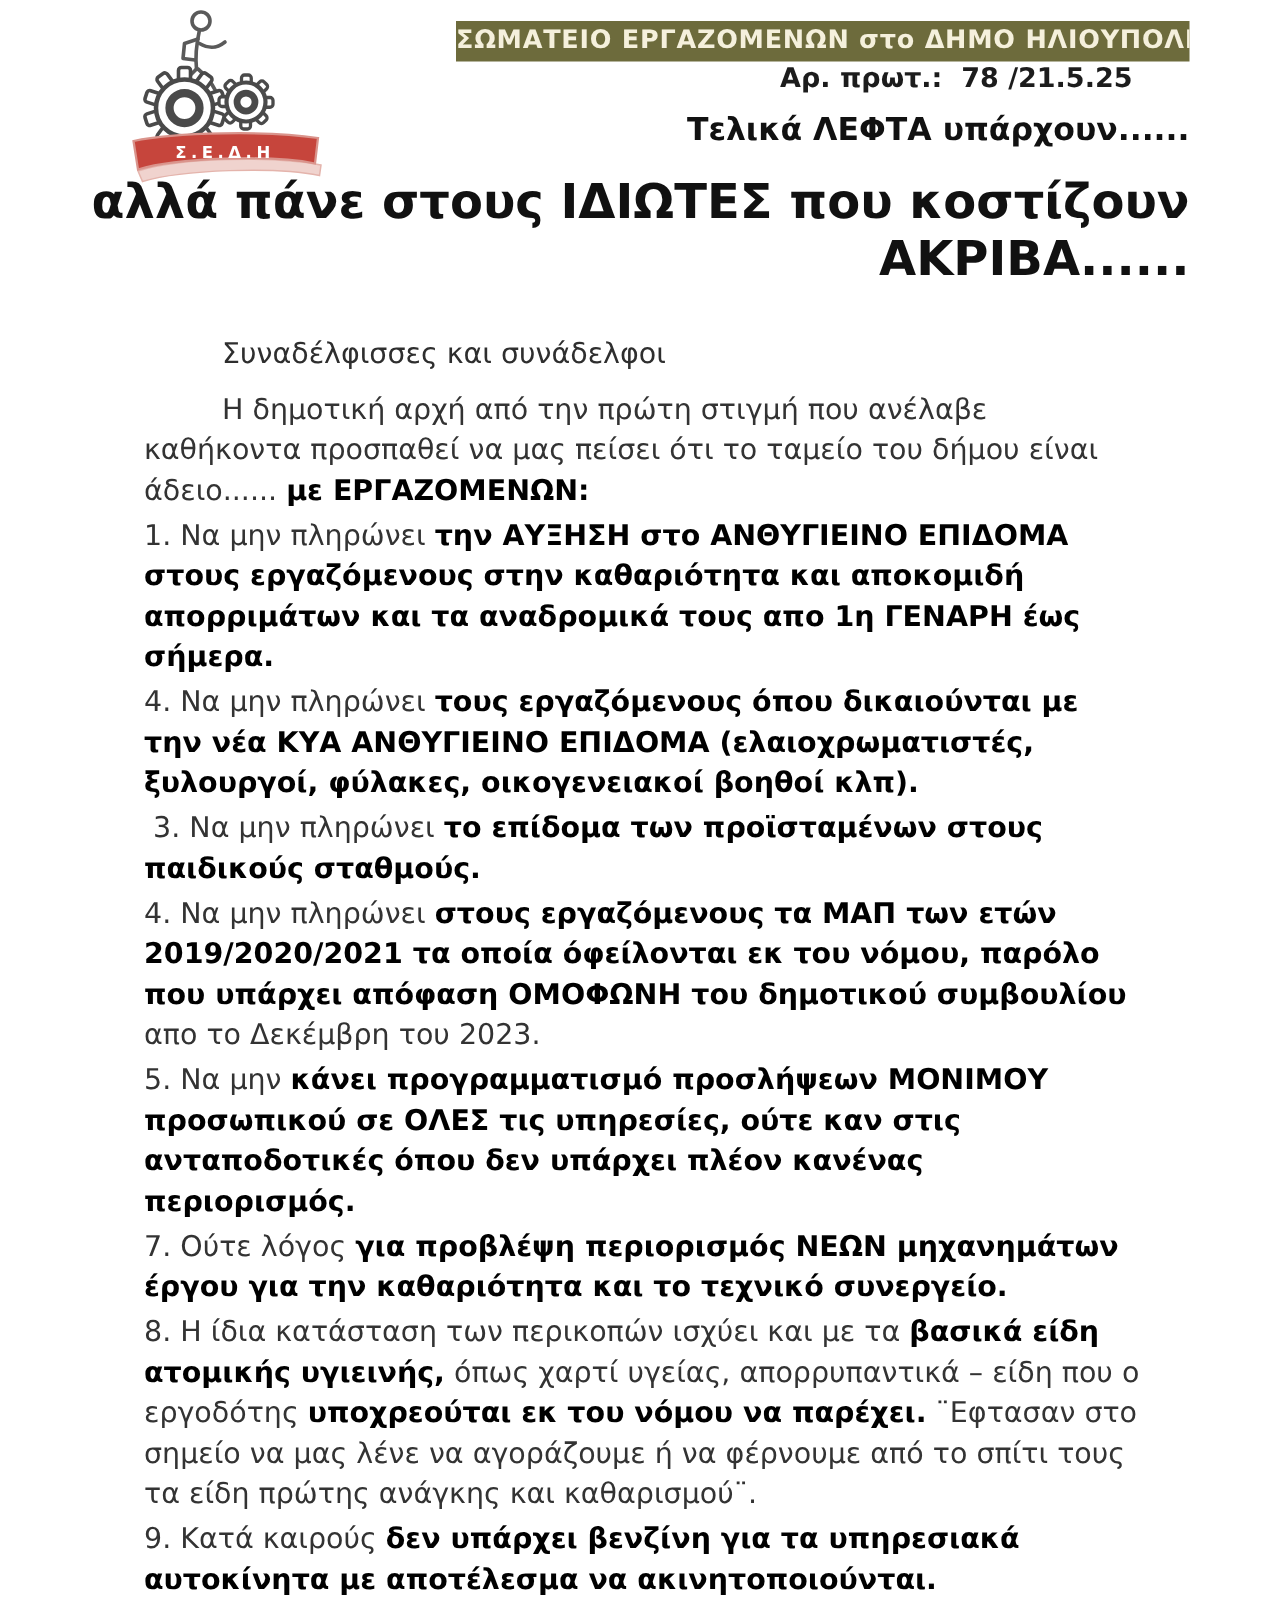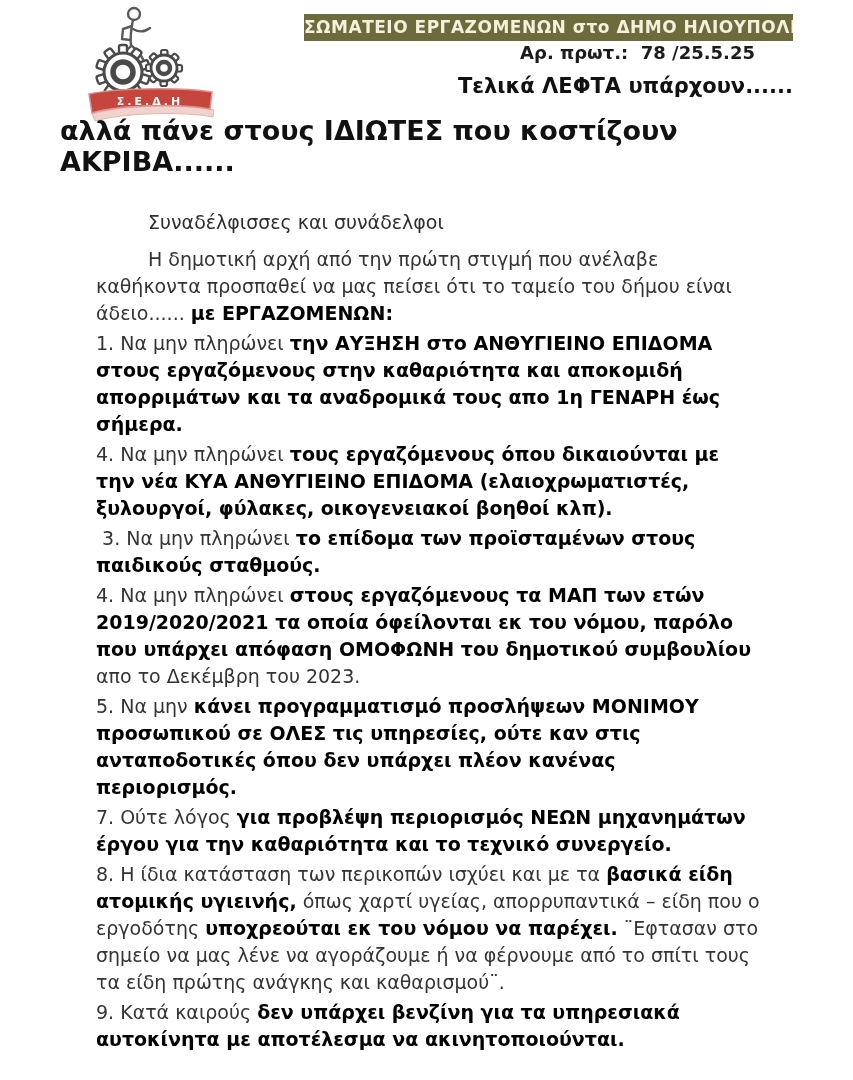--- a/index.html
+++ b/index.html
@@ -25,37 +25,37 @@
     white-space:nowrap;
   }
   .proto {
     position:absolute; right:38px; top:42px;
     color:#1c1c1c; font-weight:bold; font-size:18px;
     white-space:pre;
   }
   .logo { position:absolute; left:28px; top:4px; width:130px; height:118px; }
   
   .title1 { margin-top:4px; text-align:right; font-weight:bold; color:#111; font-size:21px; }
-  .title2 { margin-top:17px; text-align:left; font-weight:bold; color:#111; font-size:27px; }
+  .title2 { margin-top:17px; text-align:right; font-weight:bold; color:#111; font-size:32px; }
   
   .content { padding:0 30px 0 36px; margin-top:32px; font-size:19px; line-height:27px; }
   .salutation { text-indent:52px; color:#2e2e2e; }
   .para { text-indent:52px; margin-top:10px; }
   .item { margin-top:3px; white-space:pre-wrap; }
   .b { font-weight:bold; color:#000000; }
   .r { font-weight:normal; color:#333333;text-align:center; }
 </style>
 </head>
 <body>
 
 <div class="page">
 
   <div class="header">
     <div class="org-bar">ΣΩΜΑΤΕΙΟ ΕΡΓΑΖΟΜΕΝΩΝ στο ΔΗΜΟ ΗΛΙΟΥΠΟΛΗΣ</div>
-    <div class="proto">Αρ. πρωτ.:  78 /25.5.25</div>
+    <div class="proto">Αρ. πρωτ.:  78 /21.5.25</div>
 
     <svg class="logo" viewBox="0 0 130 118" width="130" height="118" xmlns="http://www.w3.org/2000/svg">
 
       <g stroke="#5a5a5a" stroke-width="2.4" fill="none" stroke-linecap="round" stroke-linejoin="round">
         <circle cx="46" cy="10" r="6"></circle>
         <path d="M45,16 C43,25 42,33 43,42"></path>
         <path d="M44,22 L35,25 L34,35 L42,36"></path>
         <path d="M45,25 C52,29 57,28 62,24"></path>
         <path d="M43,42 L33,52 L30,56"></path>
         <path d="M44,42 C50,47 53,51 56,57"></path>

